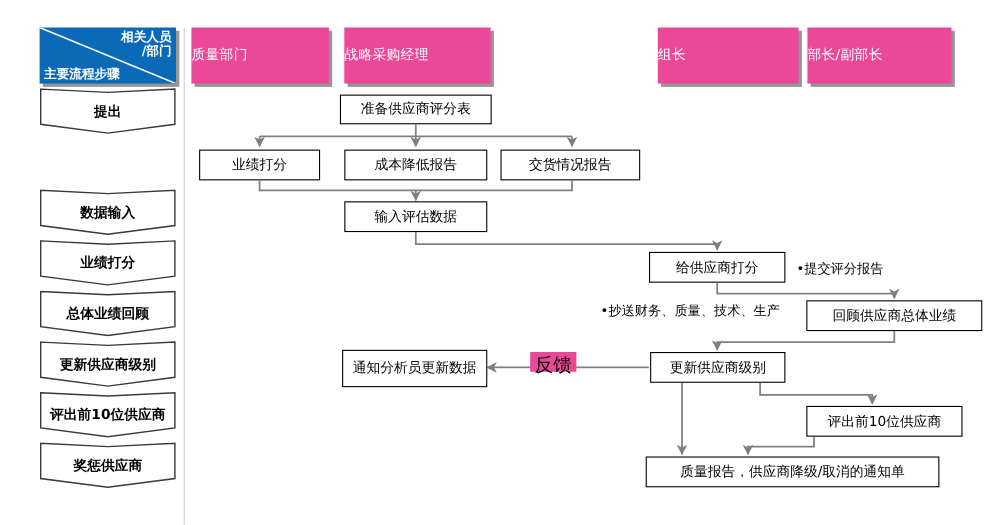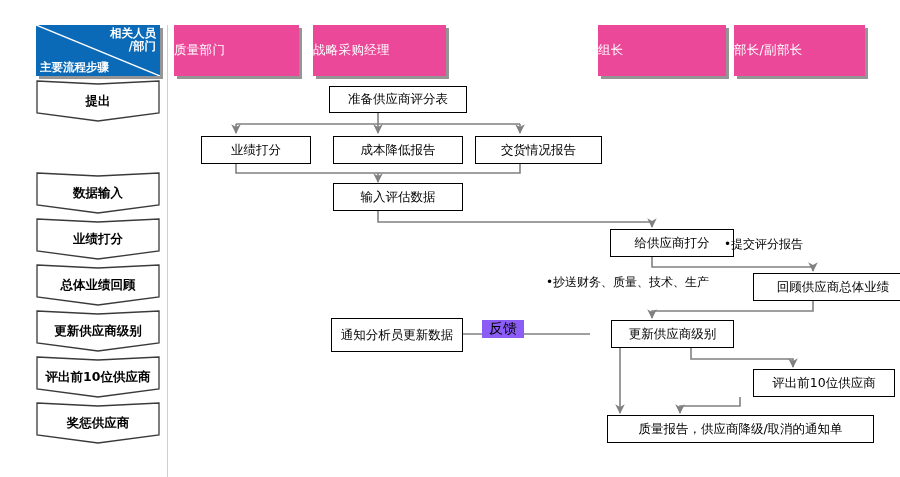--- a/index.html
+++ b/index.html
@@ -74,34 +74,33 @@
     background: #ffffff;
     border: 1px solid #000000;
     color: #000000;
     font-size: 12.5px;
     display: flex;
     align-items: center;
     justify-content: center;
     text-align: center;
     line-height: 1.18;
     padding: 0 3px;
-    margin-left: 20px;
   }
 
   
   .note {
     font-size: 12px;
     color: #000;
     white-space: nowrap;
     background: transparent;
   }
   .edge-label {
-    font-size: 14px;
+    font-size: 17px;
     color: #000;
-    background: #8b5cf6;
+    background: #ec4899;
     white-space: nowrap;
     text-align: center;
   }
 
   svg.wires {
     position: absolute; left: 0; top: 0;
     width: 900px; height: 477px;
     pointer-events: none;
   }
 </style>
@@ -243,21 +242,21 @@
   </div>
 
   <div class="abs box" style="left:590px; top:229px; width:124px; height:28px;">
     <span>给供应商打分</span>
   </div>
 
   <div class="abs box" style="left:733px; top:273px; width:160px; height:28px;">
     <span>回顾供应商总体业绩</span>
   </div>
 
-  <div class="abs box" style="left:311px; top:318px; width:132px; height:34px;">
+  <div class="abs box" style="left:311px; top:318px; width:132px; height:34px;font-family:Liberation Mono, monospace;">
     <span>通知分析员更新数据</span>
   </div>
 
   <div class="abs box" style="left:591px; top:320px; width:123px; height:28px;">
     <span>更新供应商级别</span>
   </div>
 
   <div class="abs box" style="left:733px; top:369px; width:142px; height:28px;">
     <span>评出前10位供应商</span>
   </div>

